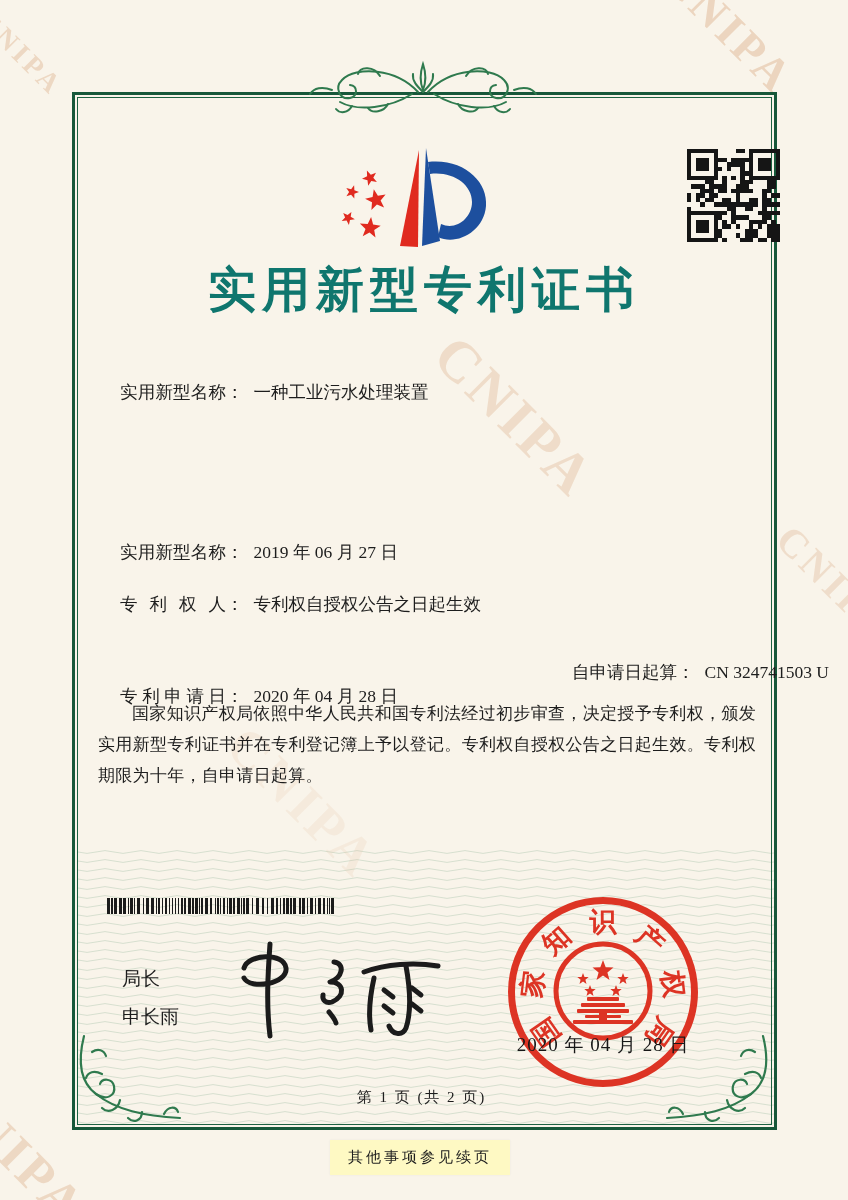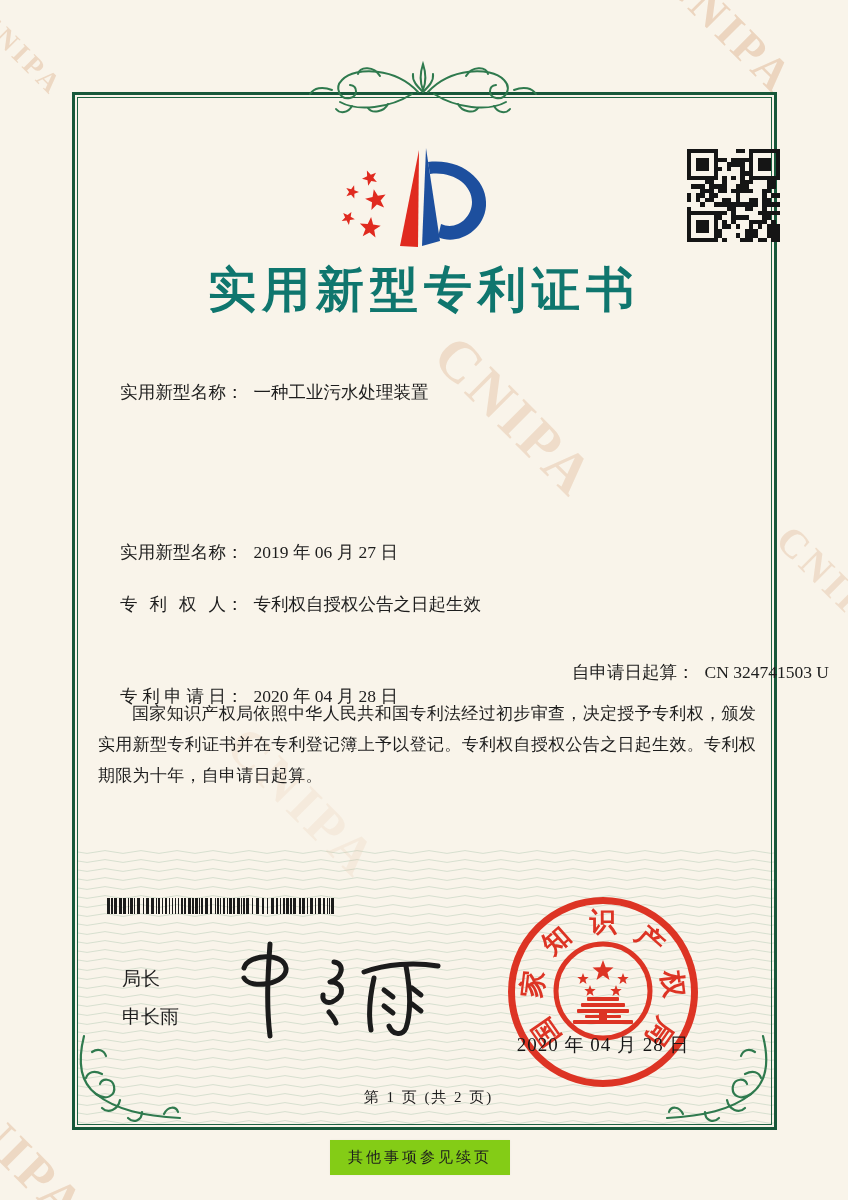--- a/index.html
+++ b/index.html
@@ -36,22 +36,22 @@
   .sig-role{position:absolute;left:122px;top:966px;font-size:19px;z-index:3;}
   .sig-name{position:absolute;left:122px;top:1004px;font-size:19px;z-index:3;}
   .sig-script{position:absolute;left:228px;top:938px;z-index:3;}
   
   .seal{position:absolute;left:508px;top:897px;width:190px;height:190px;z-index:5;opacity:.95;}
   .seal-ring{position:absolute;left:0;top:0;right:0;bottom:0;border:7px solid #dc2a1a;border-radius:50%;}
   .seal-char{position:absolute;color:#dc2a1a;font-weight:bold;font-size:27px;width:28px;height:32px;text-align:center;line-height:32px;}
   .seal-emblem{position:absolute;left:43px;top:42px;}
   .seal-date{position:absolute;left:498px;top:1032px;width:210px;text-align:center;font-size:19px;letter-spacing:1px;color:#171717;z-index:6;}
   
-  .page-indicator{position:absolute;left:72px;top:1088px;width:699px;text-align:center;font-size:15px;letter-spacing:2px;z-index:3;padding-left:7px;}
-  .cont-note{position:absolute;left:330px;top:1140px;background:#84cc16;padding:8px 18px;font-size:15px;letter-spacing:3px;z-index:3;box-shadow:0 0 2px rgba(0,0,0,.06);}
+  .page-indicator{position:absolute;left:72px;top:1088px;width:699px;text-align:center;font-size:15px;letter-spacing:2px;z-index:3;}
+  .cont-note{position:absolute;left:330px;top:1140px;background:#fef9c3;padding:8px 18px;font-size:15px;letter-spacing:3px;z-index:3;box-shadow:0 0 2px rgba(0,0,0,.06);}
   
   .orn{position:absolute;z-index:4;}
   svg{display:block;}
 </style>
 </head>
 <body>
 
 <div class="page">
 
   <svg id="waves" width="699" height="280">

